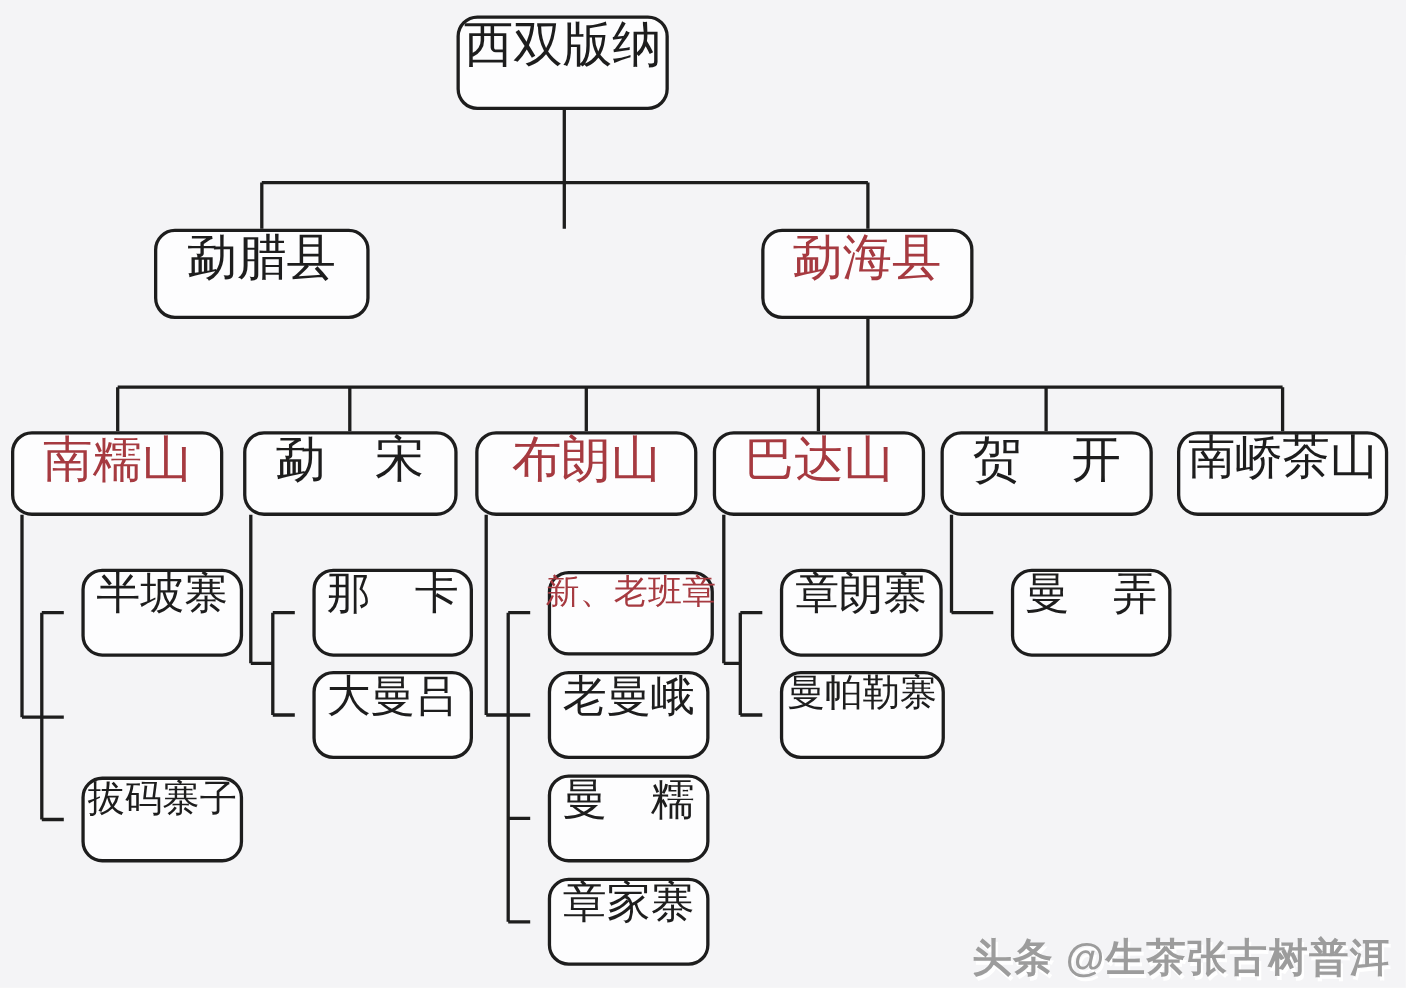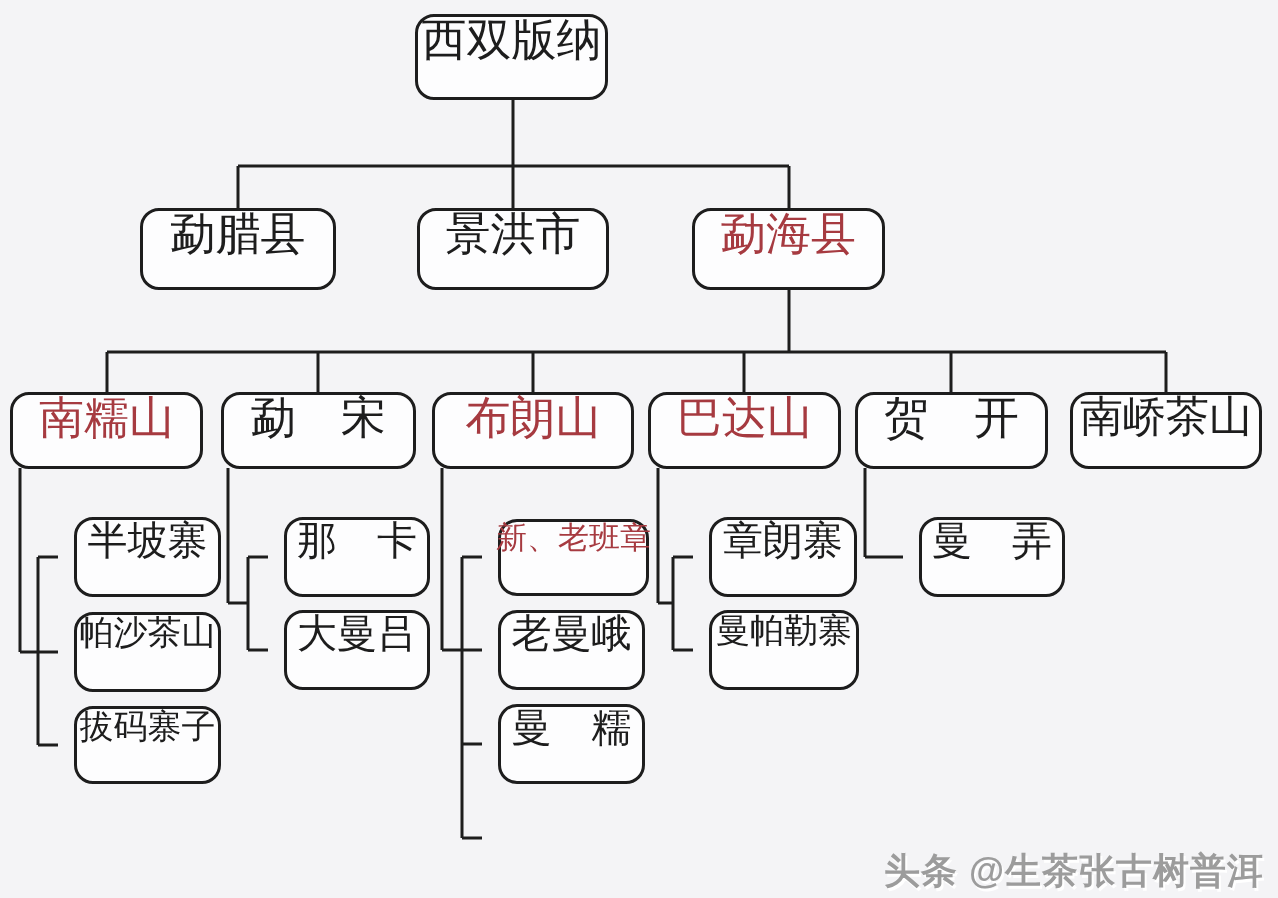--- a/index.html
+++ b/index.html
@@ -53,23 +53,20 @@
     </g>
   </svg>
 
   <div class="node lvl1" style="left:415px;top:14px;width:193px;height:86px">
     <span style="color: rgb(29, 29, 29);">西双版纳</span>
   </div>
 
   <div class="node lvl2" style="left:140px;top:208px;width:196px;height:82px">
     <span style="color: rgb(29, 29, 29);">勐腊县</span>
   </div>
-  <div class="node lvl2" style="left:417px;top:208px;width:192px;height:82px">
-    <span style="color: rgb(29, 29, 29);">景洪市</span>
-  </div>
   <div class="node lvl2" style="left:692px;top:208px;width:193px;height:82px">
     <span style="color: rgb(166, 58, 64);">勐海县</span>
   </div>
 
   <div class="node lvl3" style="left:10px;top:392px;width:193px;height:77px">
     <span style="color: rgb(166, 58, 64);">南糯山</span>
   </div>
   <div class="node lvl3" style="left:221px;top:392px;width:195px;height:77px">
     <span style="color: rgb(29, 29, 29);">勐　宋</span>
   </div>
@@ -82,43 +79,43 @@
   <div class="node lvl3" style="left:855px;top:392px;width:193px;height:77px">
     <span style="color: rgb(29, 29, 29);">贺　开</span>
   </div>
   <div class="node lvl3 t-4" style="left:1070px;top:392px;width:192px;height:77px">
     <span style="color: rgb(29, 29, 29);">南峤茶山</span>
   </div>
 
   <div class="node lvl4" style="left:58px;top:517px;width:147px;height:80px">
     <span style="color: rgb(29, 29, 29);">半坡寨</span>
   </div>
-  <div class="node lvl4 t-sm" style="left:58px;top:612px;width:147px;height:80px">
-    <span style="color: rgb(29, 29, 29);">帕沙茶山</span>
-  </div>
   <div class="node lvl4 t-sm" style="left:58px;top:706px;width:147px;height:78px">
     <span style="color: rgb(29, 29, 29);">拔码寨子</span>
   </div>
 
   <div class="node lvl4" style="left:268px;top:517px;width:146px;height:80px">
     <span style="color: rgb(29, 29, 29);">那　卡</span>
   </div>
   <div class="node lvl4" style="left:268px;top:610px;width:146px;height:80px">
     <span style="color: rgb(29, 29, 29);">大曼吕</span>
   </div>
 
   <div class="node lvl4 t-xs" style="left:482px;top:519px;width:151px;height:77px">
     <span style="color: rgb(166, 58, 64);">新、老班章</span>
   </div>
   <div class="node lvl4" style="left:482px;top:610px;width:147px;height:80px">
     <span style="color: rgb(29, 29, 29);">老曼峨</span>
   </div>
   <div class="node lvl4" style="left:482px;top:704px;width:147px;height:80px">
     <span style="color: rgb(29, 29, 29);">曼　糯</span>
   </div>
+  <div class="node lvl4" style="left:482px;top:798px;width:147px;height:80px">
+    <span style="color: rgb(29, 29, 29);">章家寨</span>
+  </div>
 
   <div class="node lvl4" style="left:693px;top:517px;width:148px;height:80px">
     <span style="color: rgb(29, 29, 29);">章朗寨</span>
   </div>
   <div class="node lvl4" style="left:903px;top:517px;width:146px;height:80px">
     <span style="color: rgb(29, 29, 29);">曼　弄</span>
   </div>
 
   <div class="node lvl4 t-sm" style="left:693px;top:610px;width:150px;height:80px">
     <span style="color: rgb(29, 29, 29);">曼帕勒寨</span>

